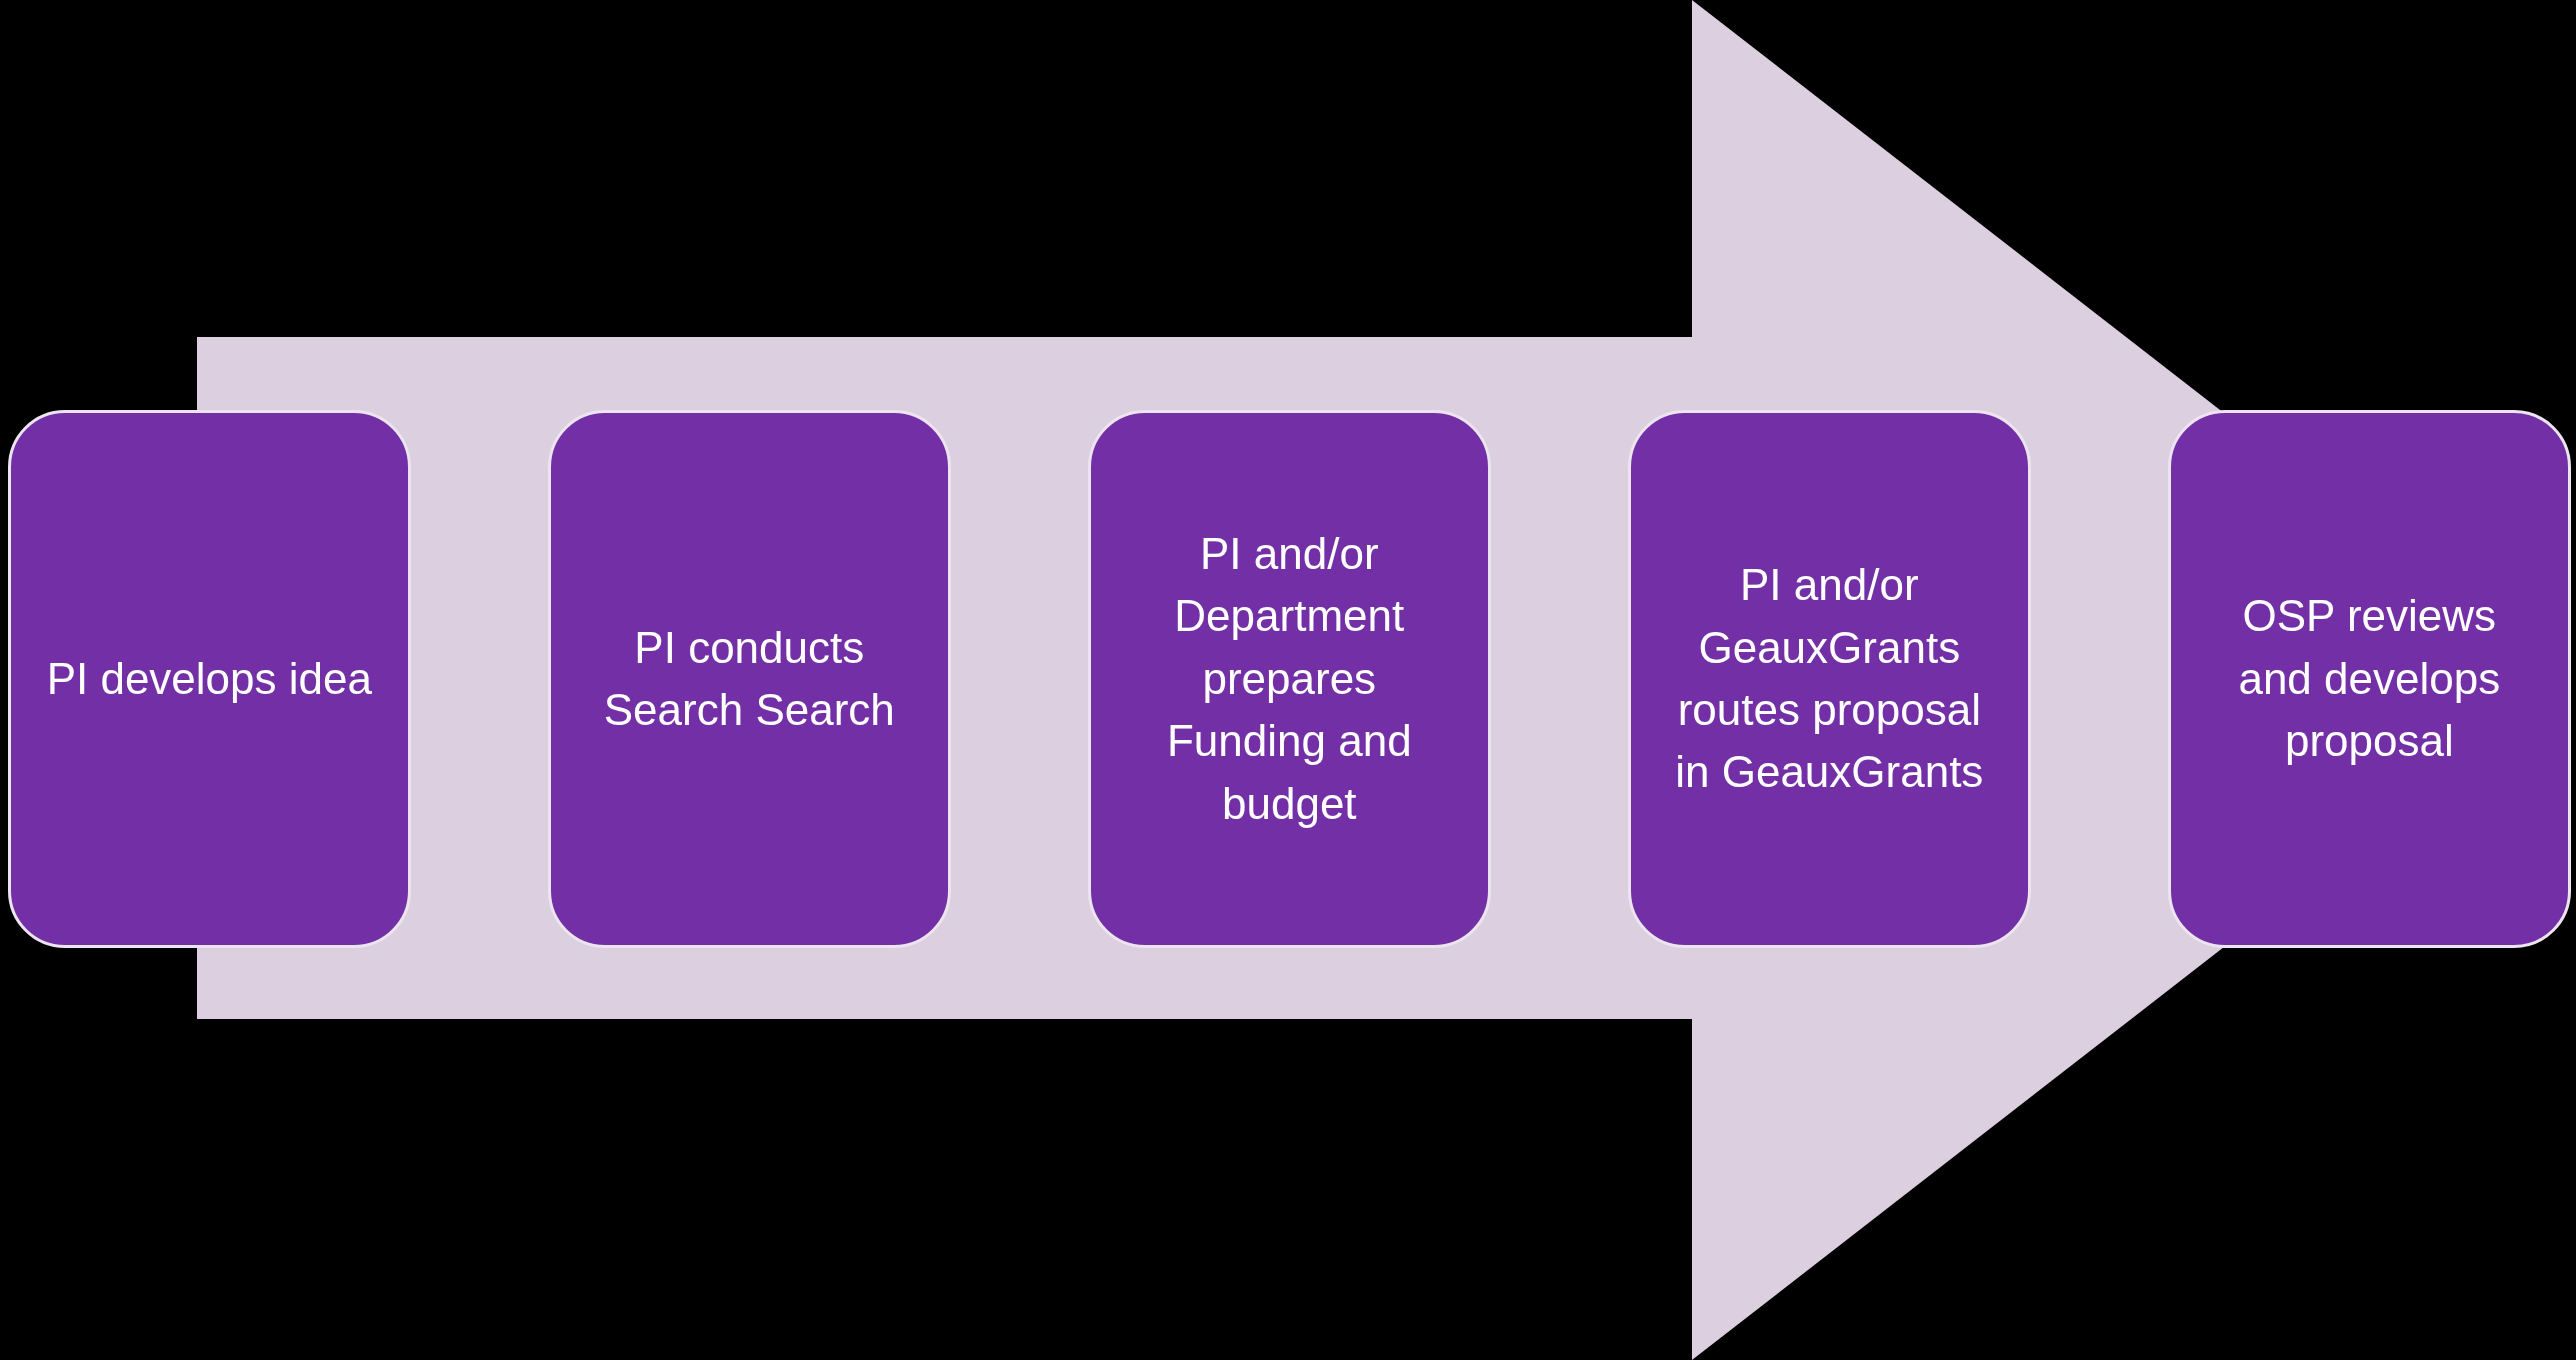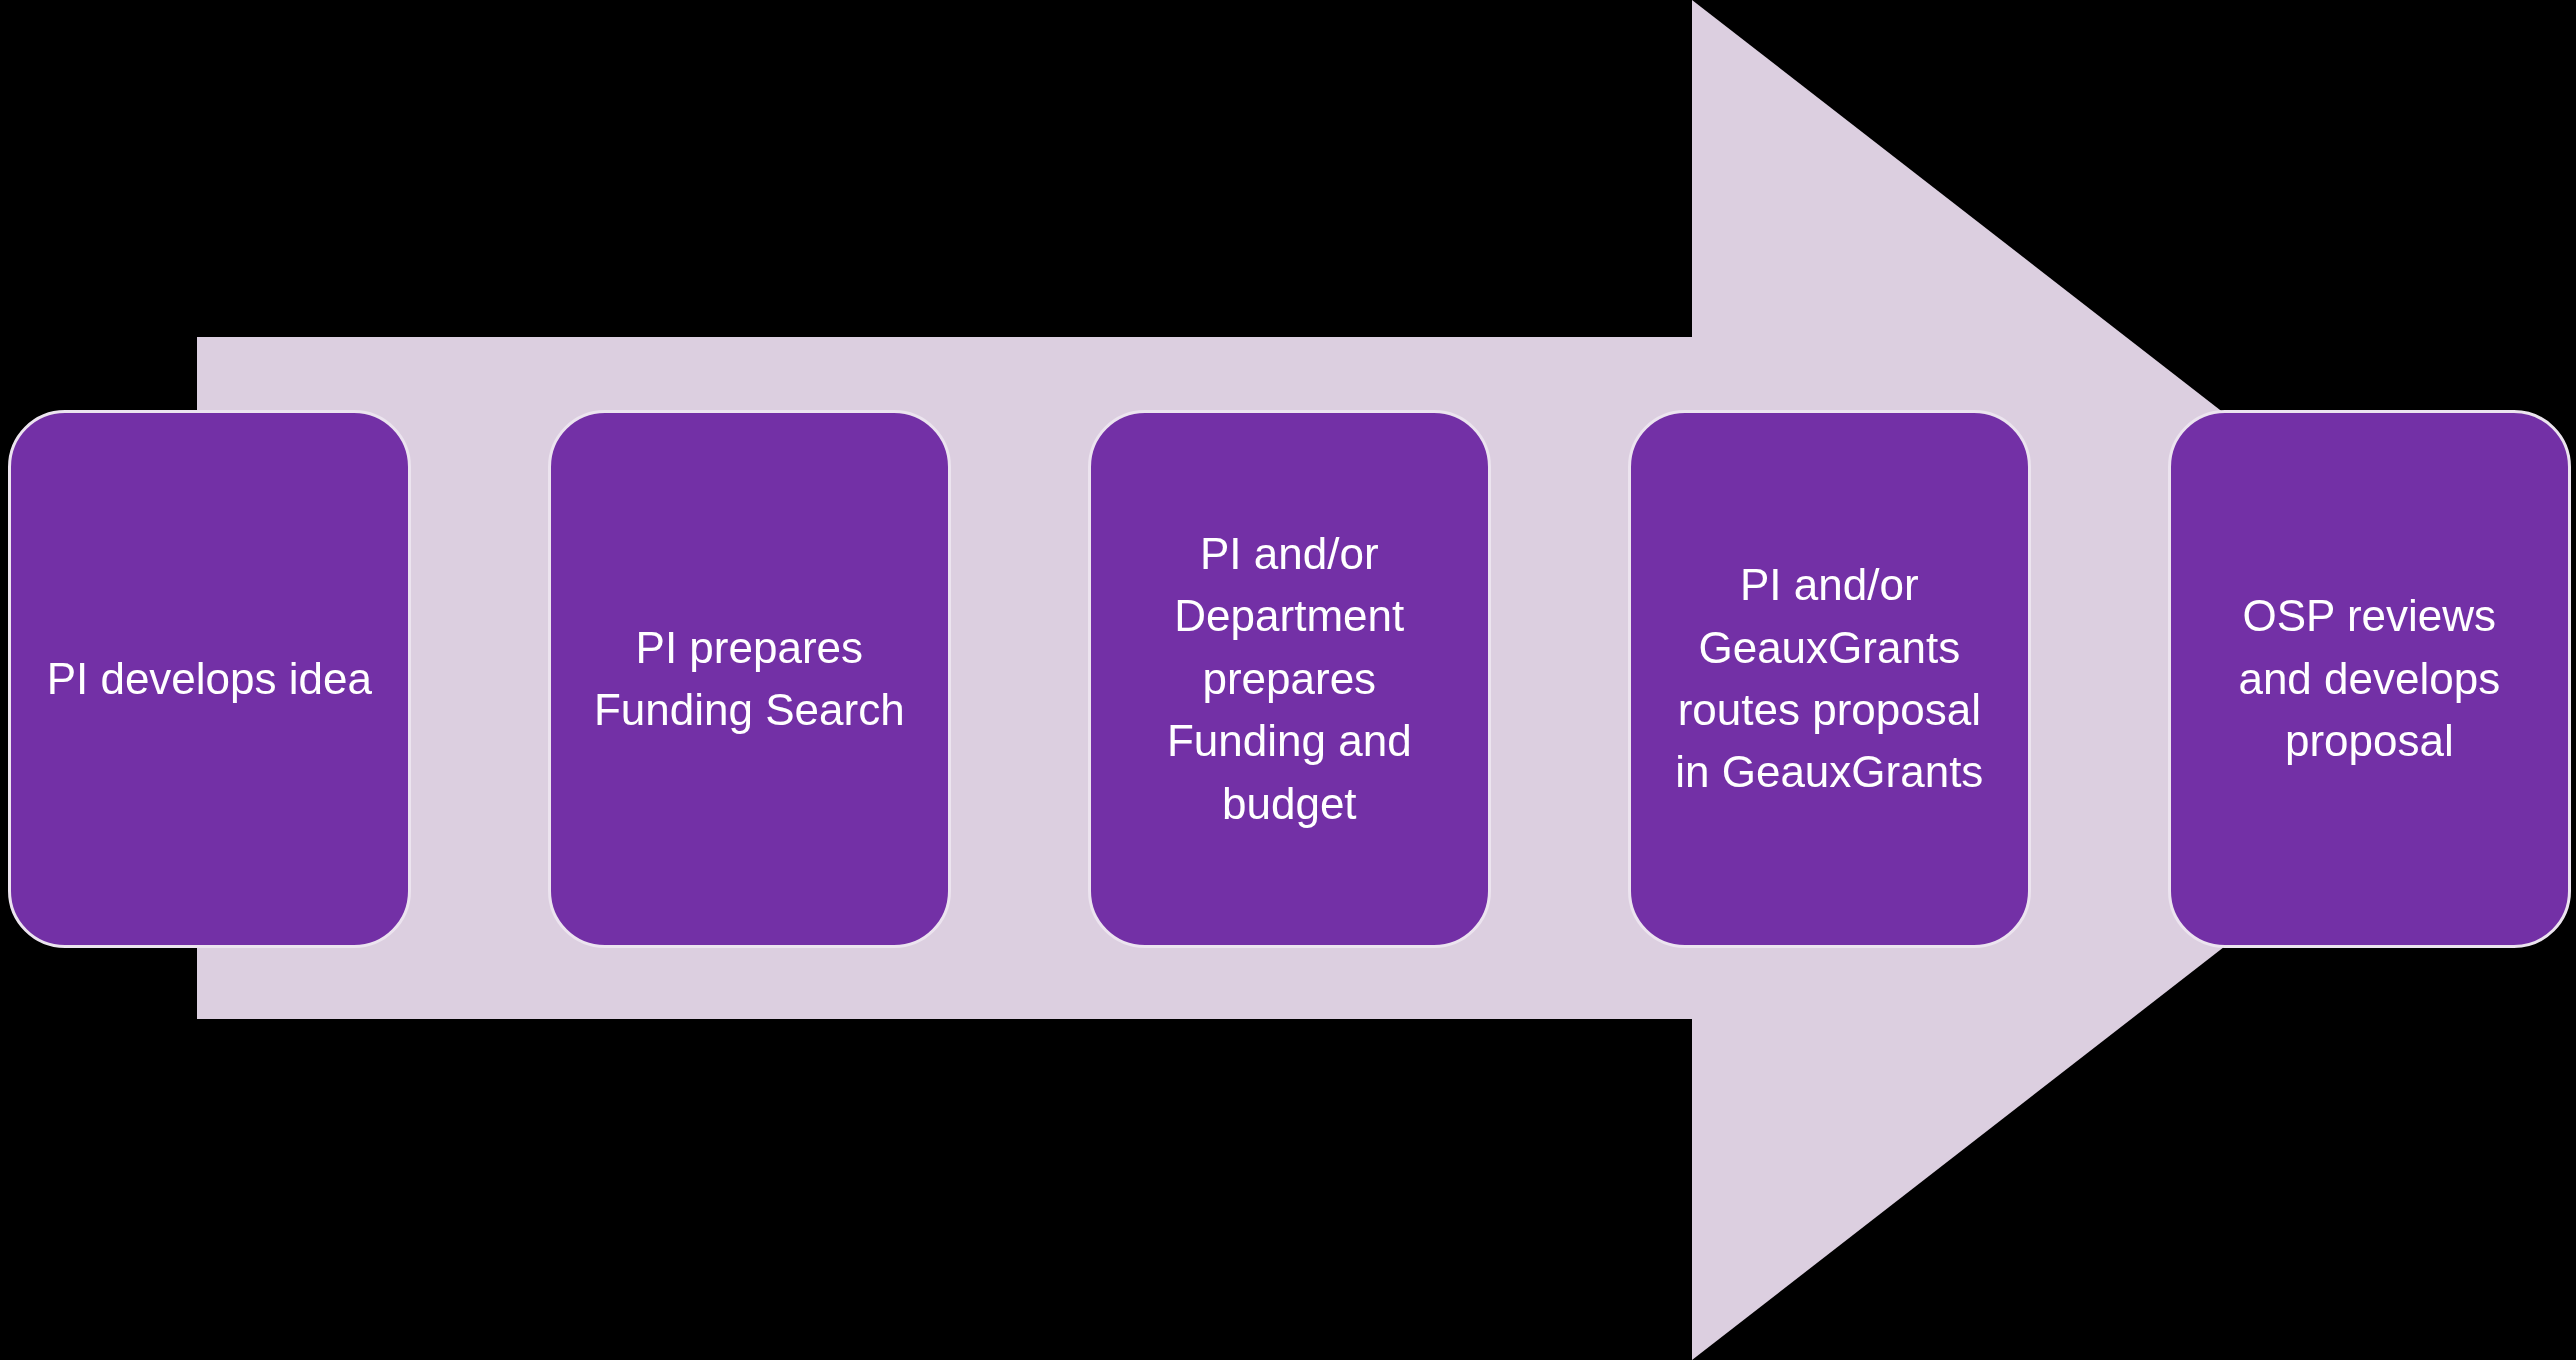--- a/index.html
+++ b/index.html
@@ -76,21 +76,21 @@
 <div class="canvas">
 
   <div class="arrow-body"></div>
   <div class="arrow-head"></div>
 
   <div class="steps-row">
     <div class="step-box">
       <div class="step-label">PI develops idea</div>
     </div>
     <div class="step-box">
-      <div class="step-label">PI prepares Funding Search</div>
+      <div class="step-label">PI conducts Search Search</div>
     </div>
     <div class="step-box">
       <div class="step-label">PI and/or Department prepares Funding and budget</div>
     </div>
     <div class="step-box">
       <div class="step-label">PI and/or GeauxGrants routes proposal in GeauxGrants</div>
     </div>
     <div class="step-box">
       <div class="step-label">OSP reviews and develops proposal</div>
     </div>

